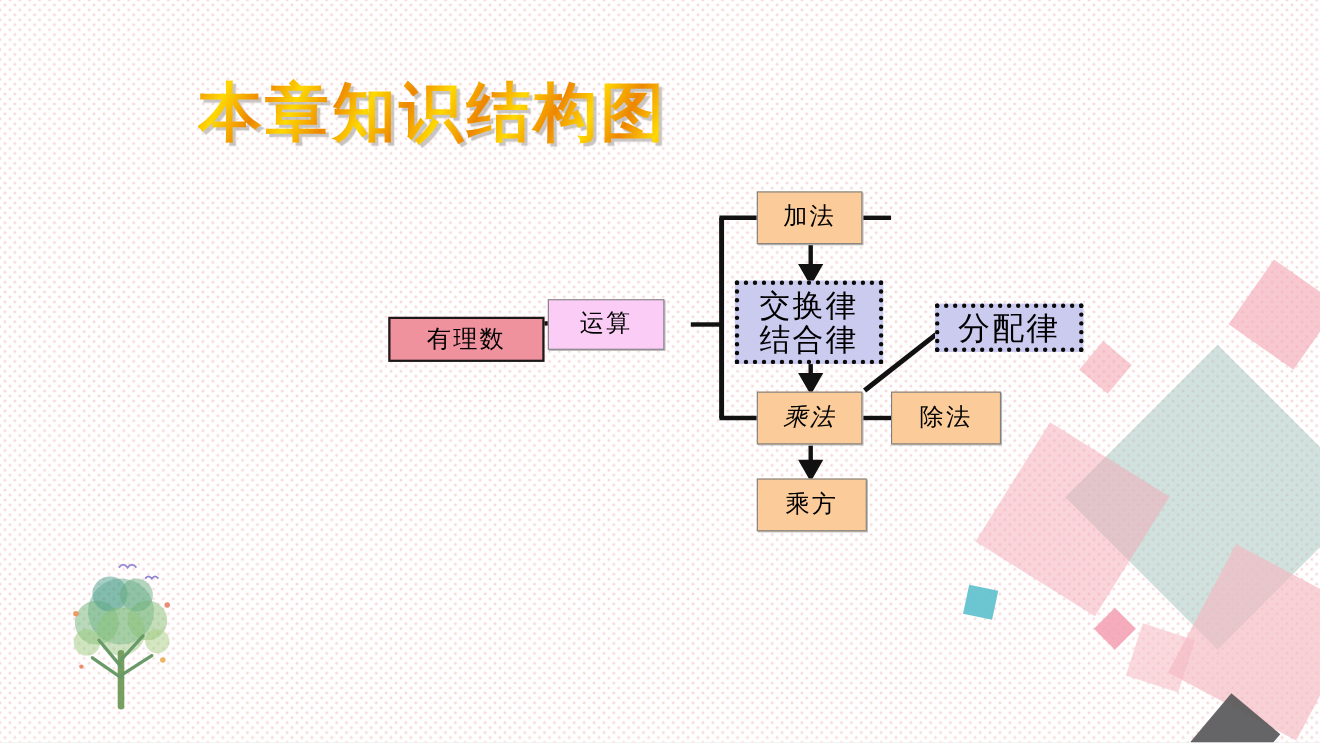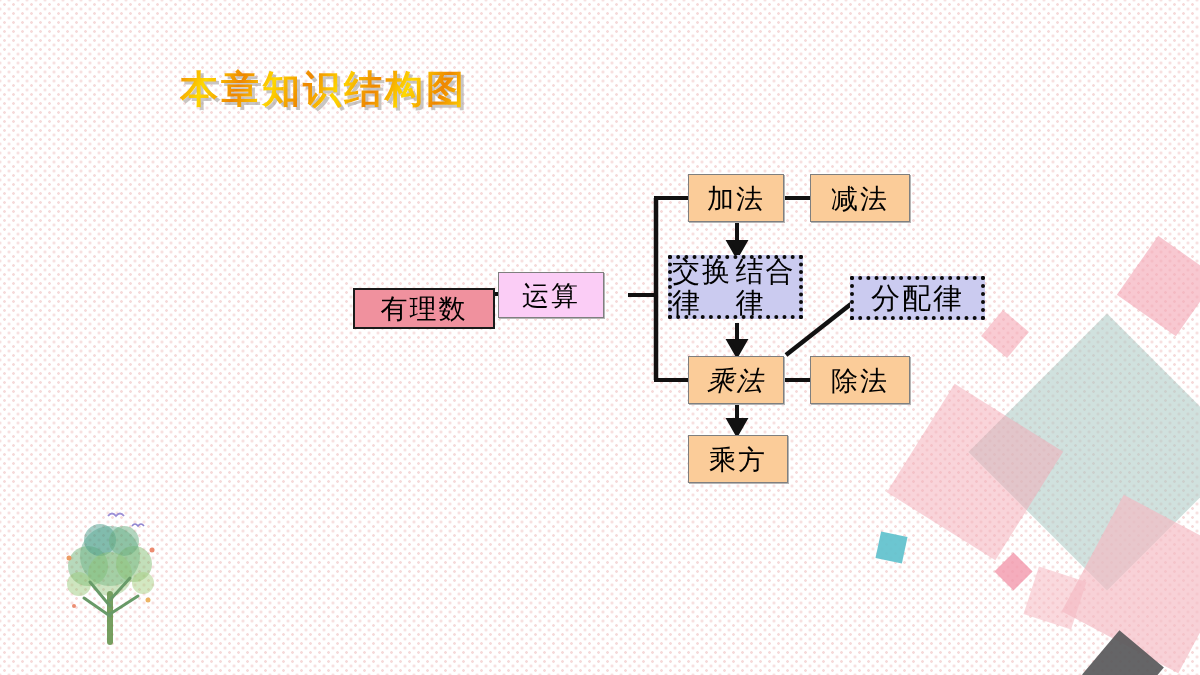--- a/index.html
+++ b/index.html
@@ -9,44 +9,44 @@
     background-image:
       radial-gradient(circle,#f6dada 1.1px,transparent 1.6px),
       radial-gradient(circle,#f6dada 1.1px,transparent 1.6px);
     background-size:9px 9px;
     background-position:0 0,4.5px 4.5px;
     font-family:"DejaVu Serif","Liberation Serif",serif;
   }
   
   .title{
     position:absolute;left:180px;top:64px;z-index:5;
-    font-size:38px;font-weight:700;letter-spacing:3px;white-space:nowrap;
+    font-size:58px;font-weight:700;letter-spacing:3px;white-space:nowrap;
     background:repeating-linear-gradient(115deg,#ee8600 0px,#ffd900 30px,#ee8600 62px);
     -webkit-background-clip:text;background-clip:text;color:transparent;
     filter:drop-shadow(3px 3px 0px rgba(165,160,155,0.6));
   }
   
   .node{
     position:absolute;z-index:4;box-sizing:border-box;
     display:flex;align-items:center;justify-content:center;
-    font-size:27px;color:#000;line-height:1;letter-spacing:2px;
+    font-size:22px;color:#000;line-height:1;letter-spacing:2px;
   }
   .node-rational{left:353px;top:272px;width:142px;height:41px;
     background:#f0919e;border:2px solid #1a1a1a;margin-top:16px;}
   .node-operation{left:498px;top:272px;width:106px;height:46px;
     background:#fbcdf6;border:1.5px solid #7f7f7f;box-shadow:1px 1px 0 #b5b5b5;}
   .node-orange{background:#fbcc99;border:1.5px solid #7f7f7f;box-shadow:1px 1px 0 #b5b5b5;}
   .node-addition{left:688px;top:174px;width:96px;height:48px;}
   .node-subtraction{left:810px;top:174px;width:100px;height:48px;}
   .node-multiplication{left:688px;top:356px;width:96px;height:48px;font-style:italic;}
   .node-division{left:810px;top:356px;width:100px;height:48px;}
   .node-power{left:688px;top:435px;width:100px;height:48px;}
-  .node-laws{left:668px;top:255px;width:135px;height:64px;
+  .node-laws{left:668px;top:255px;width:135px;height:76px;
     background:#cbcbf0;border:4px dotted #0a0a0a;
-    flex-direction:row;font-size:28px;line-height:31px;}
+    flex-direction:column;font-size:28px;line-height:31px;}
   .node-distributive{left:850px;top:276px;width:135px;height:44px;
     background:#cbcbf0;border:4px dotted #0a0a0a;font-size:29px;}
   
   .connectors{position:absolute;left:0;top:0;z-index:3;}
   
   .deco{position:absolute;z-index:1;}
   .sq{position:absolute;}
   .tree{position:absolute;left:50px;top:510px;z-index:2;}
 </style>
 </head>
@@ -89,23 +89,20 @@
 
   <div class="node node-rational">
     <span>有理数</span>
   </div>
   <div class="node node-operation">
     <span>运算</span>
   </div>
   <div class="node node-orange node-addition">
     <span>加法</span>
   </div>
-  <div class="node node-orange node-subtraction">
-    <span>减法</span>
-  </div>
   <div class="node node-laws">
     <span>交换律</span>
     <span>结合律</span>
   </div>
   <div class="node node-distributive">
     <span>分配律</span>
   </div>
   <div class="node node-orange node-multiplication">
     <span>乘法</span>
   </div>

